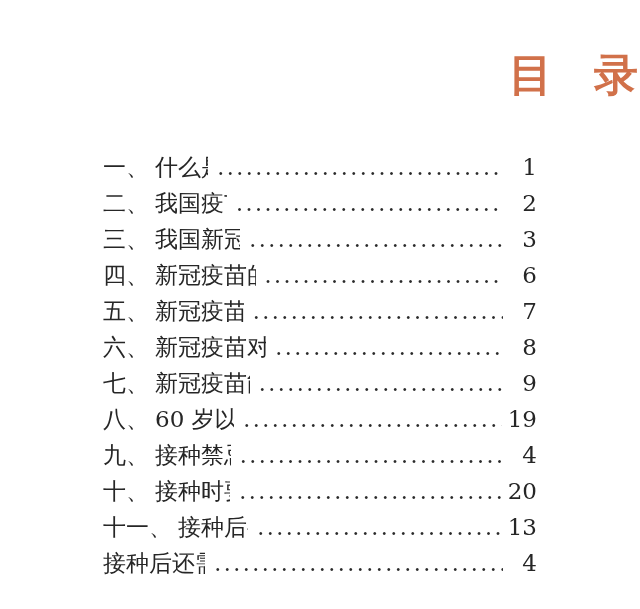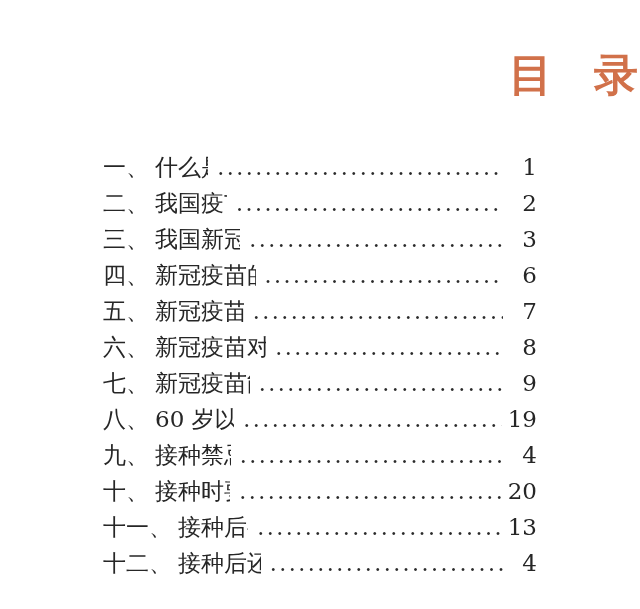--- a/index.html
+++ b/index.html
@@ -160,20 +160,19 @@
     </div>
 
     <div class="toc-row" style="color: rgb(38, 38, 38);">
       <span class="toc-num">十一、</span>
       <span class="toc-text">接种后要注意什么?</span>
       <span class="toc-dots"></span>
       <span class="toc-page">13</span>
     </div>
 
     <div class="toc-row" style="color: rgb(38, 38, 38);">
-      <span class="toc-num">十二、</span>
       <span class="toc-text">接种后还需要戴口罩吗?</span>
       <span class="toc-dots"></span>
       <span class="toc-page">4</span>
     </div>
   </div>
 
 </div>
 
 </body></html>

